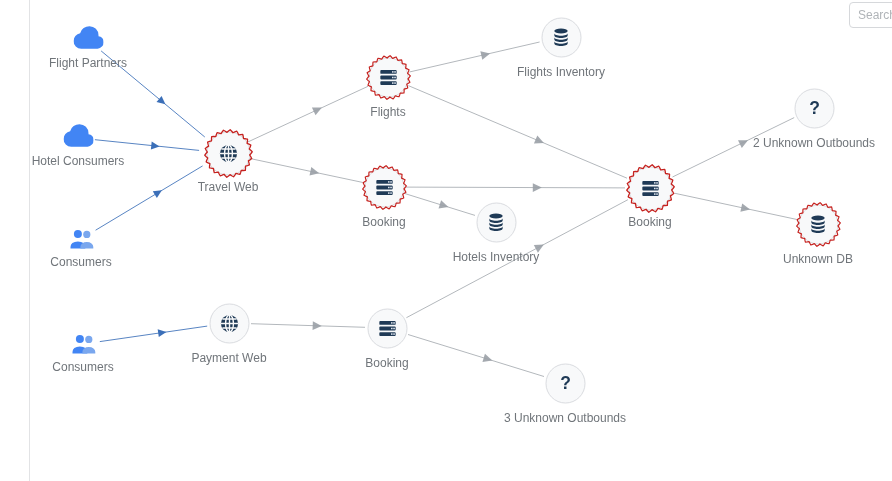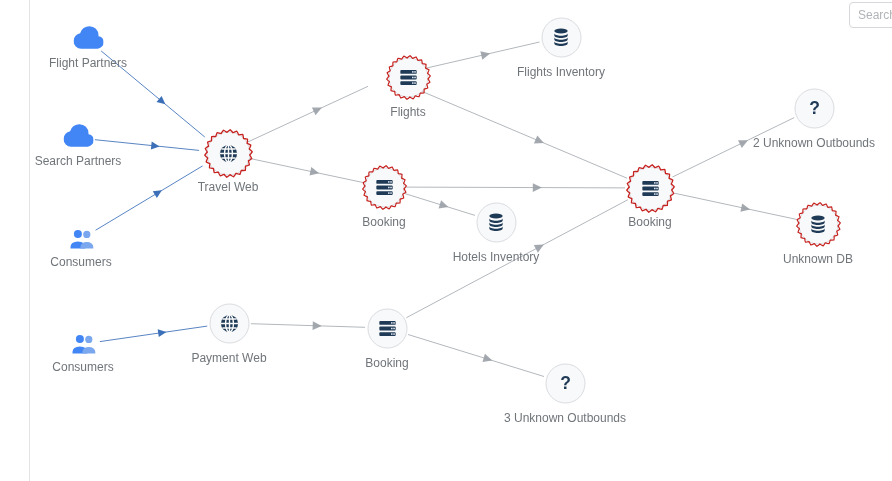--- a/index.html
+++ b/index.html
@@ -130,21 +130,21 @@
             </svg>
           </div>
           <div class="label">Flight Partners</div>
         </div>
         <div class="node ext" style="left: 78px; top: 138px;">
           <div class="bubble">
             <svg class="ico" viewBox="0 0 24 24" width="30" height="30">
               <path d="M6.2 18.6q-2.6 0-4.4-1.8T0 12.4q0-2.3 1.5-4.1T5.3 6.1Q6 3.6 8.1 2.05T12.8.5q3 0 5.1 2.1t2.1 5.1v.8q1.8.1 3 1.5t1.2 3.3q0 2-1.45 3.45T19.3 18.6z" fill="#4285f4"></path>
             </svg>
           </div>
-          <div class="label">Search Partners</div>
+          <div class="label">Hotel Consumers</div>
         </div>
         <div class="node ext" style="left: 81px; top: 239px;">
           <div class="bubble">
             <svg class="ico" viewBox="0 0 24 24" width="30" height="24">
               <circle cx="8.4" cy="6.6" r="4.0" fill="#4285f4"></circle>
               <path d="M1.0 19.4q0-2.5 1.9-4.0t5.5-1.5q3.6 0 5.5 1.5t1.9 4.0v1.5H1.0z" fill="#4285f4"></path>
               <circle cx="17.3" cy="6.9" r="3.6" fill="#7aa7ee"></circle>
               <path d="M10.9 19.6q0-2.3 1.8-3.7t4.6-1.4q2.9 0 4.7 1.4t1.8 3.7v1.3H10.9z" fill="#7aa7ee"></path>
             </svg>
           </div>
@@ -172,21 +172,21 @@
                 <ellipse cx="12" cy="12" rx="4.3" ry="9.4"></ellipse>
                 <line x1="12" y1="2.6" x2="12" y2="21.4"></line>
               </g>
             </svg>
           </div>
           <svg class="err-ring" viewBox="0 0 100 100">
             <path d="M50.00 5.00L53.40 2.52L56.40 5.46L59.01 8.57L62.68 6.82L66.63 5.40L68.69 9.07L70.32 12.79L74.33 12.14L78.53 11.89L79.47 15.99L79.98 20.02L84.01 20.53L88.11 21.47L87.86 25.67L87.21 29.68L90.93 31.31L94.60 33.37L93.18 37.32L91.43 40.99L94.54 43.60L97.48 46.60L95.00 50.00L92.29 53.02L94.54 56.40L96.51 60.12L93.18 62.68L89.73 64.82L90.93 68.69L91.78 72.81L87.86 74.33L83.94 75.41L84.01 79.47L83.66 83.66L79.47 84.01L75.41 83.94L74.33 87.86L72.81 91.78L68.69 90.93L64.82 89.73L62.68 93.18L60.12 96.51L56.40 94.54L53.02 92.29L50.00 95.00L46.60 97.48L43.60 94.54L40.99 91.43L37.32 93.18L33.37 94.60L31.31 90.93L29.68 87.21L25.67 87.86L21.47 88.11L20.53 84.01L20.02 79.98L15.99 79.47L11.89 78.53L12.14 74.33L12.79 70.32L9.07 68.69L5.40 66.63L6.82 62.68L8.57 59.01L5.46 56.40L2.52 53.40L5.00 50.00L7.71 46.98L5.46 43.60L3.49 39.88L6.82 37.32L10.27 35.18L9.07 31.31L8.22 27.19L12.14 25.67L16.06 24.59L15.99 20.53L16.34 16.34L20.53 15.99L24.59 16.06L25.67 12.14L27.19 8.22L31.31 9.07L35.18 10.27L37.32 6.82L39.88 3.49L43.60 5.46L46.98 7.71L50.00 5.00Z" fill="none" stroke="#c5221f" stroke-width="2.6" stroke-linejoin="round"></path>
           </svg>
           <div class="label">Travel Web</div>
         </div>
-        <div class="node svc" style="left: 408px; top: 77px;">
+        <div class="node svc" style="left: 388px; top: 77px;">
           <div class="bubble">
             <svg class="ico" viewBox="0 0 24 24" width="22" height="20">
               <g fill="#1f3a56">
                 <rect x="2.2" y="3.0" width="19.6" height="4.6" rx="1.1"></rect>
                 <rect x="2.2" y="9.7" width="19.6" height="4.6" rx="1.1"></rect>
                 <rect x="2.2" y="16.4" width="19.6" height="4.6" rx="1.1"></rect>
               </g>
               <g fill="#dfe6ef">
                 <rect x="16.2" y="4.4" width="1.9" height="1.8"></rect>
                 <rect x="18.9" y="4.4" width="1.9" height="1.8"></rect>

